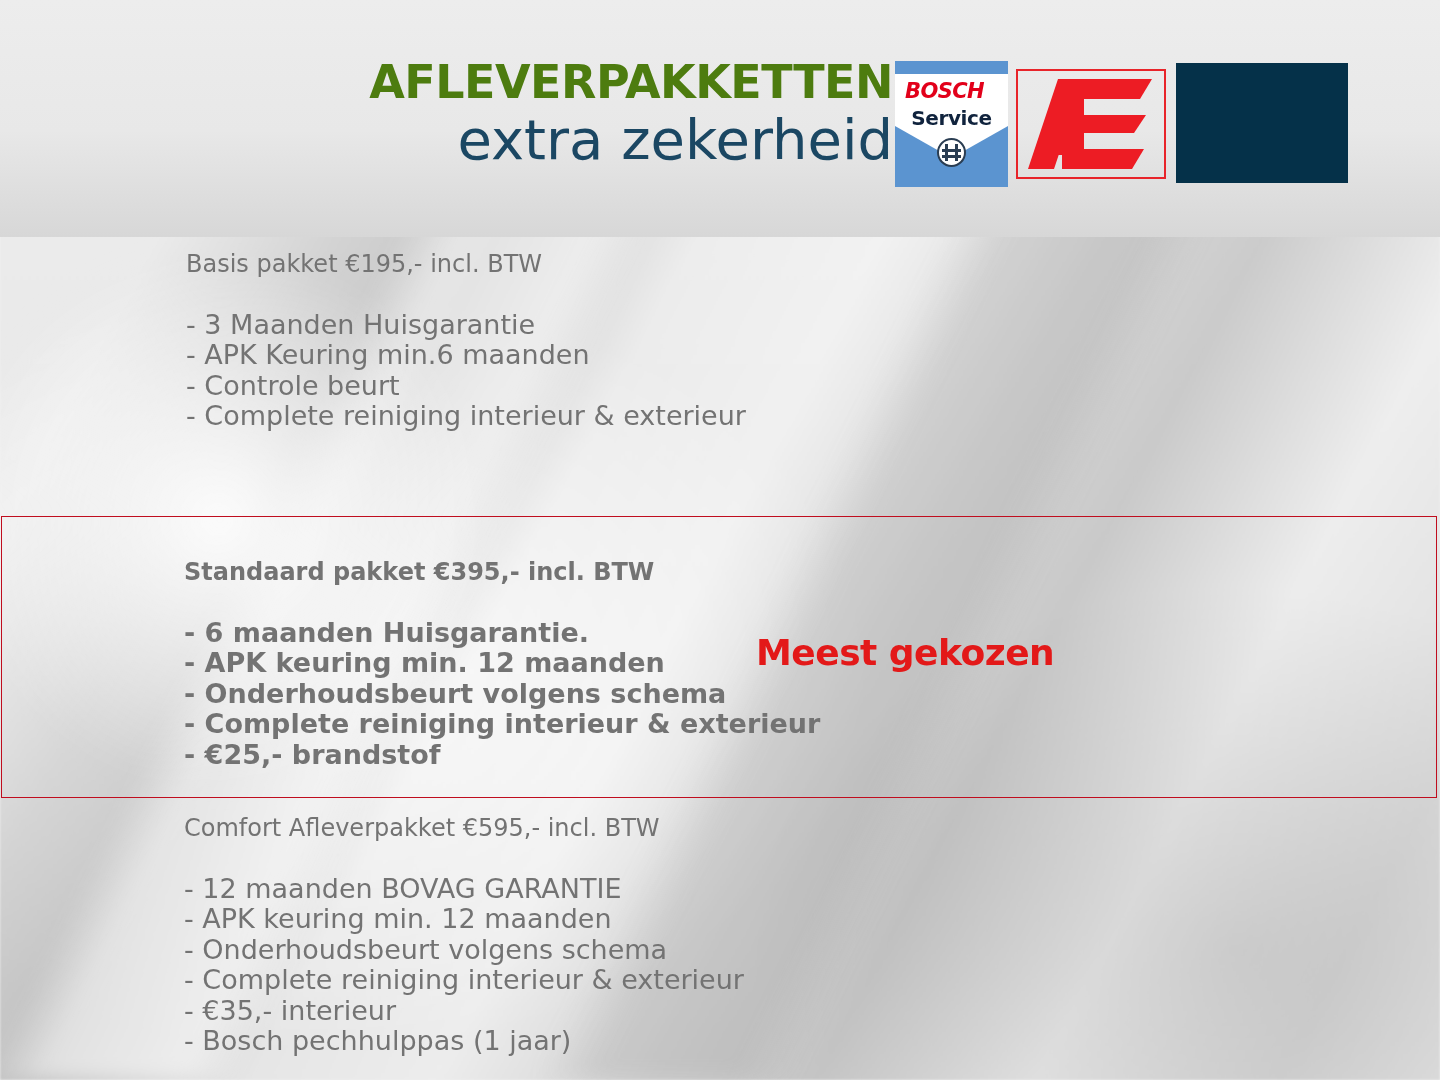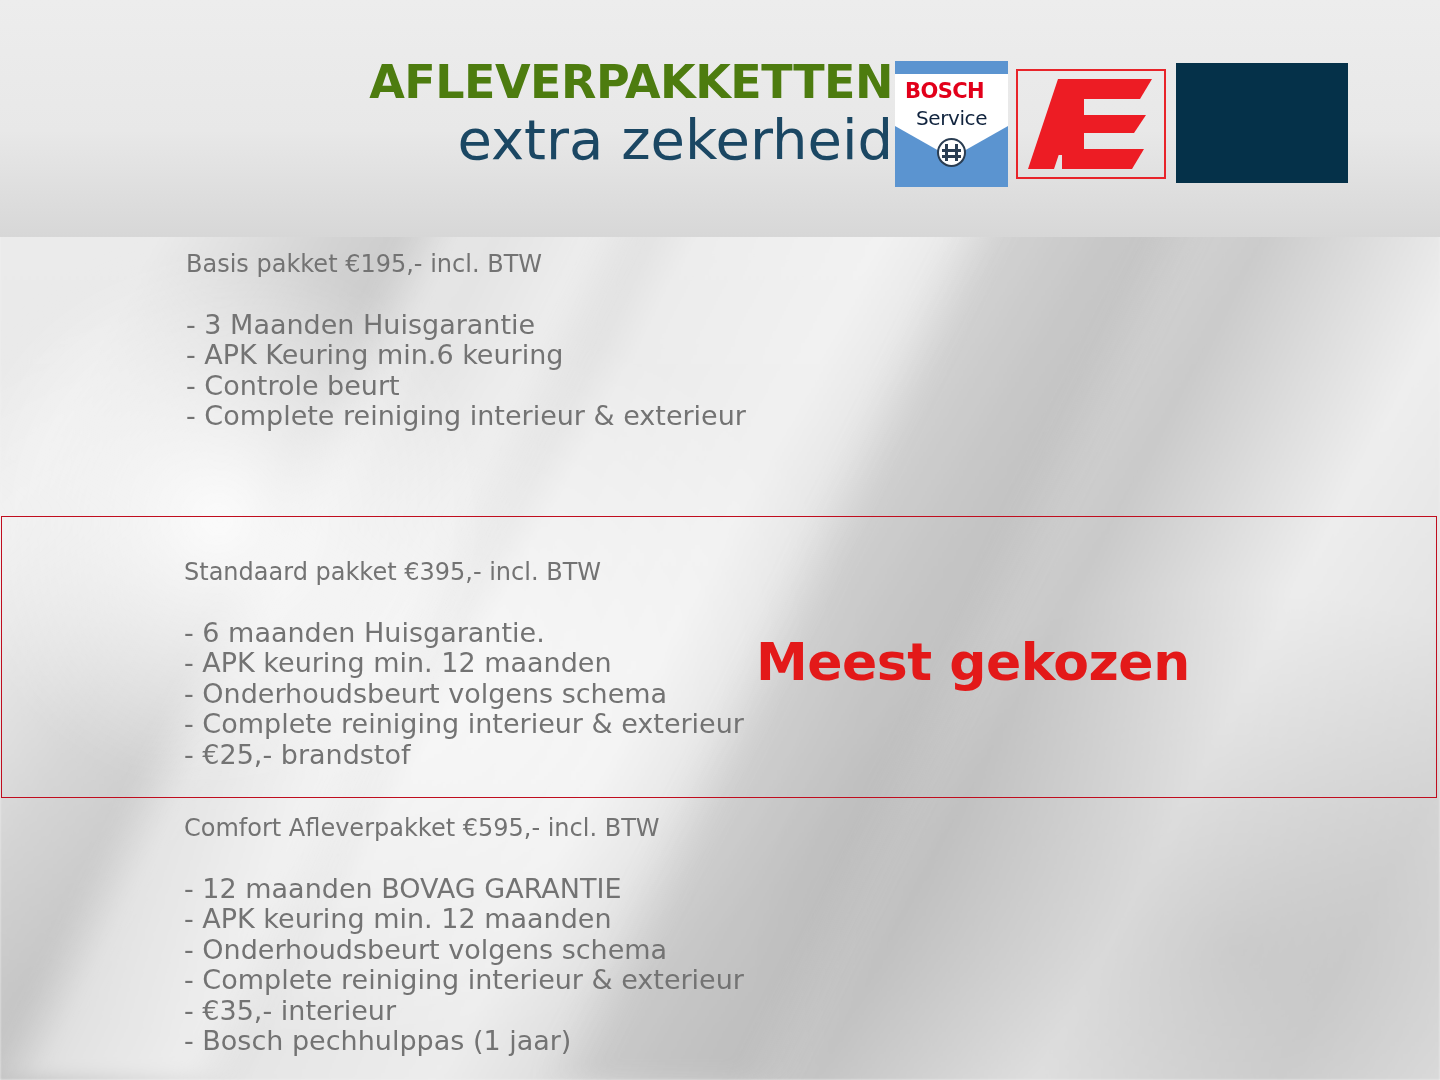--- a/index.html
+++ b/index.html
@@ -95,26 +95,27 @@
     position:absolute; left:0; top:13px; width:113px; height:84px;
     background:#ffffff;
     clip-path:polygon(0% 0%, 100% 0%, 100% 62%, 50% 100%, 0% 62%);
   }
   .bosch-word {
     position:absolute; left:0; top:18px; width:99px;
     text-align:center;
     font-family:"DejaVu Sans", sans-serif;
     font-weight:bold; font-size:21px; letter-spacing:-0.6px;
     color:#e2001a;
+    font-style:italic;
   }
   .bosch-service {
     position:absolute; left:0; top:45px; width:113px;
     text-align:center;
     font-family:"DejaVu Sans", sans-serif;
-    font-weight:normal; font-size:20px; letter-spacing:-0.4px;
+    font-weight:bold; font-size:20px; letter-spacing:-0.4px;
     color:#10233d;
   }
   .bosch-mark {
     position:absolute; left:42px; top:77px; width:29px; height:29px;
     border:2px solid #2a3d52; border-radius:50%;
     background:#ffffff;
   }
   .bosch-mark:before {
     content:""; position:absolute; left:3px; top:9px; width:19px; height:3px;
     background:#2a3d52; transform:rotate(0deg);
@@ -154,38 +155,38 @@
     white-space:nowrap;
   }
   .pkg-list { margin-top:32px; }
   .pkg-line {
     font-size:27px;
     line-height:30.5px;
     white-space:nowrap;
   }
 
   #pkg-basis    { left:186px; top:251px; }
-  #pkg-standaard{ left:184px; top:559px; }
+  #pkg-standaard{ left:184px; top:559px;font-weight:bold; }
   #pkg-comfort  { left:184px; top:815px; }
 
   
   .highlight-box {
     position:absolute;
     left:1px; top:516px;
     width:1436px; height:282px;
     border:1.5px solid #c00d1e;
     pointer-events:none;
   }
 
   .badge-meest {
     position:absolute;
     left:756px; top:632px;
     font-family:"DejaVu Sans", sans-serif;
     font-weight:bold;
-    font-size:52px;
+    font-size:36px;
     letter-spacing:-0.5px;
     color:#e31919;
     white-space:nowrap;
   }
 </style>
 </head>
 <body>
 
 <div class="slide">
 
@@ -237,21 +238,21 @@
 
     </div>
   </div>
 
   <div class="highlight-box"></div>
 
   <div class="pkg" id="pkg-basis">
     <div class="pkg-title">Basis pakket €195,- incl. BTW</div>
     <div class="pkg-list">
       <div class="pkg-line">- 3 Maanden Huisgarantie</div>
-      <div class="pkg-line">- APK Keuring min.6 keuring</div>
+      <div class="pkg-line">- APK Keuring min.6 maanden</div>
       <div class="pkg-line">- Controle beurt</div>
       <div class="pkg-line">- Complete reiniging interieur &amp; exterieur</div>
     </div>
   </div>
 
   <div class="pkg" id="pkg-standaard">
     <div class="pkg-title">Standaard pakket €395,- incl. BTW</div>
     <div class="pkg-list">
       <div class="pkg-line">- 6 maanden Huisgarantie.</div>
       <div class="pkg-line">- APK keuring min. 12 maanden</div>

